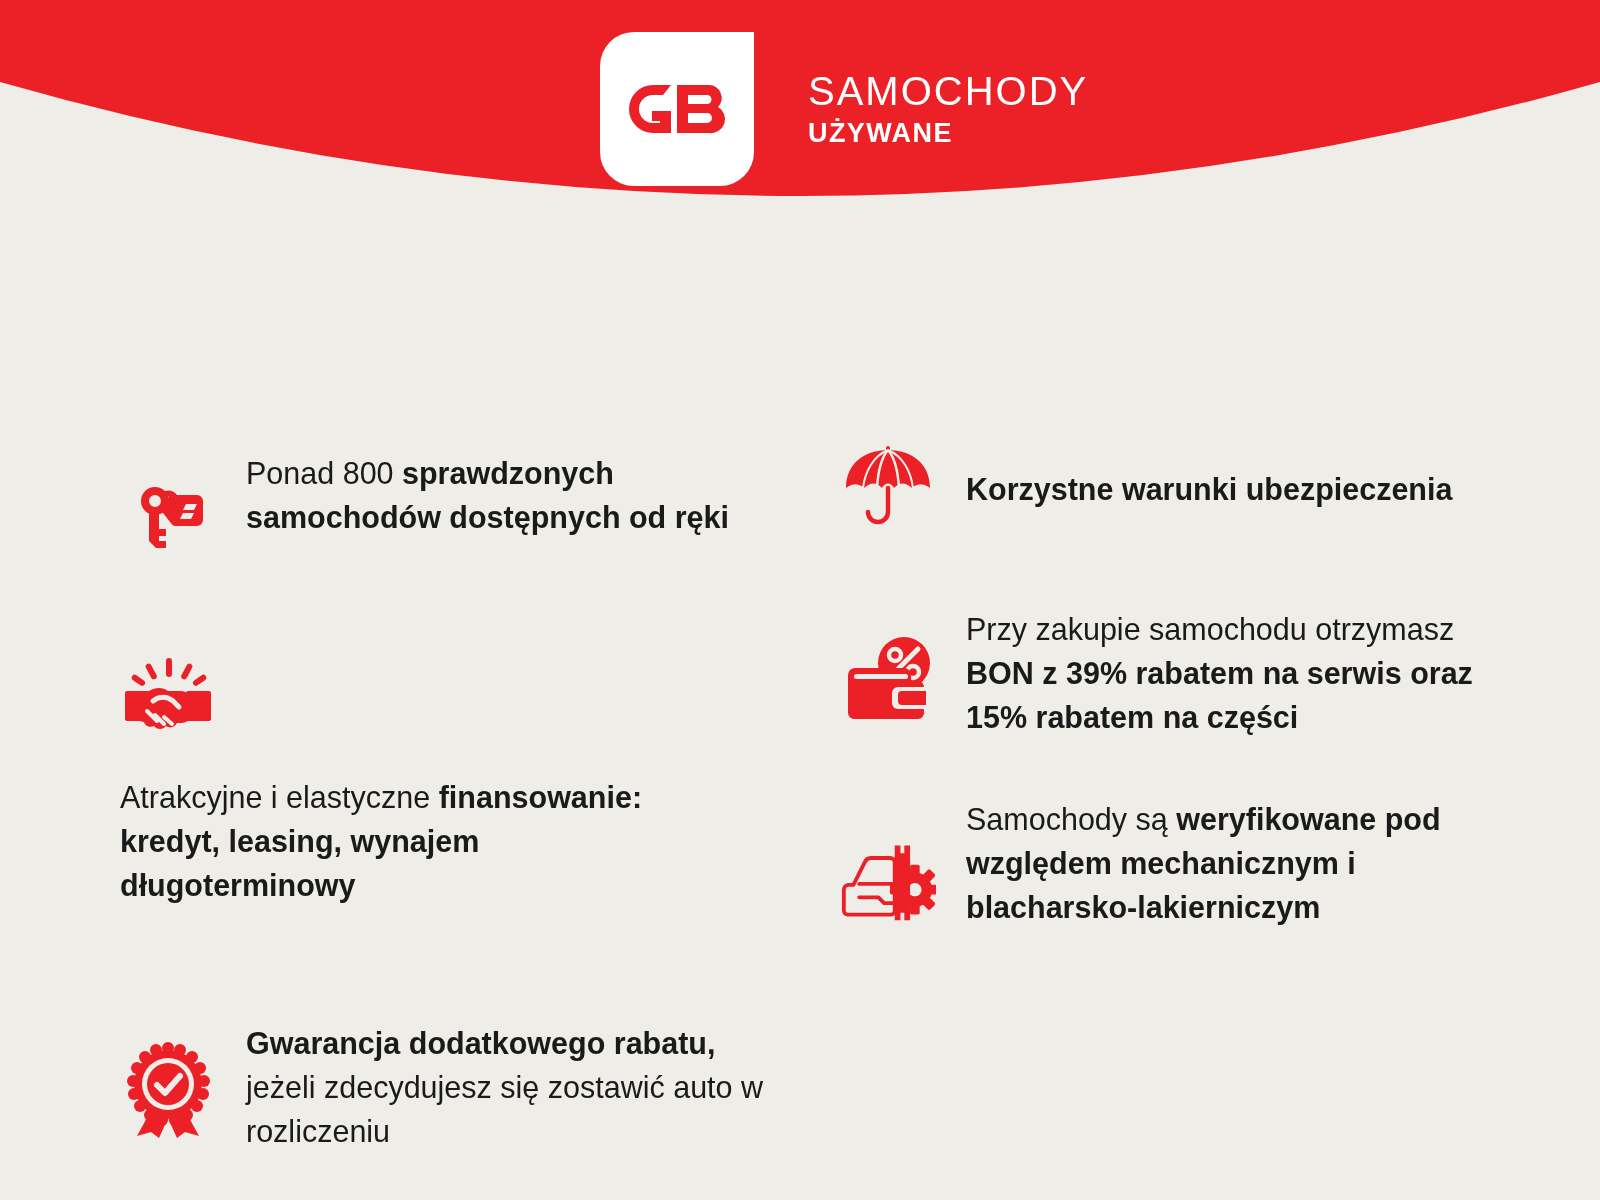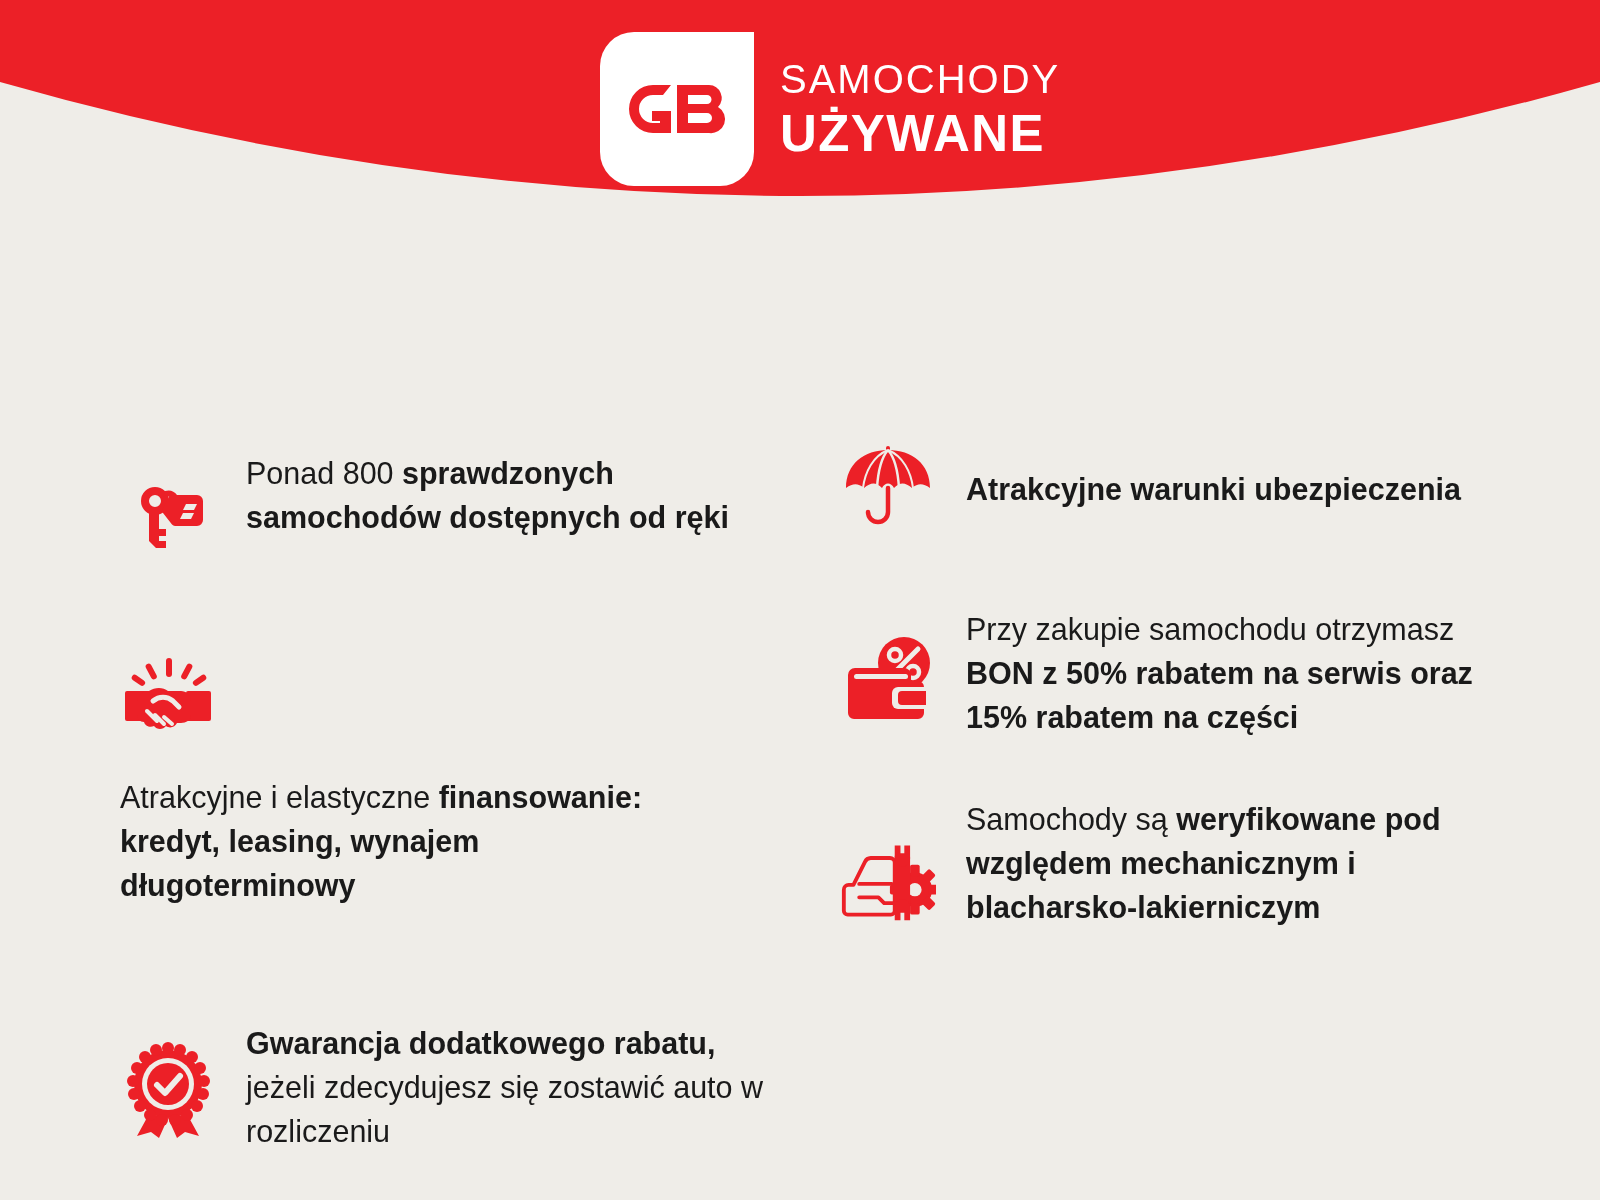--- a/index.html
+++ b/index.html
@@ -49,31 +49,32 @@
     justify-content: center;
     flex: 0 0 auto;
   }
   #logo-mark svg { display: block; }
 
   #wordmark {
     display: flex;
     flex-direction: column;
     justify-content: space-between;
     line-height: 1.0;
+    margin-left: 28px;
   }
   .wordmark-line1 {
     color: #FFFFFF;
     font-size: 40px;
     letter-spacing: 2.0px;
     font-weight: 400;
     white-space: nowrap;
   }
   .wordmark-line2 {
     color: #FFFFFF;
-    font-size: 51px;
+    font-size: 27px;
     letter-spacing: 1.4px;
     font-weight: 700;
     margin-top: 9px;
     white-space: nowrap;
   }
 
   
   #benefits {
     position: absolute;
     left: 0;
@@ -277,21 +278,21 @@
                      C15,43 10,43 3,48 Z"></path>
             <path d="M45,10 C38,18 35,32 34,48" stroke="#EFEDE8" stroke-width="2.5" fill="none"></path>
             <path d="M45,10 C52,18 55,32 56,48" stroke="#EFEDE8" stroke-width="2.5" fill="none"></path>
             <path d="M45,10 C30,16 22,32 20,48" stroke="#EFEDE8" stroke-width="2" fill="none"></path>
             <path d="M45,10 C60,16 68,32 70,48" stroke="#EFEDE8" stroke-width="2" fill="none"></path>
             <path d="M45,48 L45,72 A10,10 0 0 1 25,72" stroke="#EC2027" stroke-width="4.5" fill="none" stroke-linecap="round"></path>
           </g>
         </svg>
       </div>
       <div class="benefit-text">
-        <b>Atrakcyjne warunki ubezpieczenia</b>
+        <b>Korzystne warunki ubezpieczenia</b>
       </div>
     </div>
 
     <div class="benefit-item">
       <div class="benefit-icon">
         <svg width="92" height="94" viewBox="0 0 92 94">
           <g fill="#EC2027">
 
             <circle cx="62" cy="32" r="26"></circle>
             <path d="M48,46 L76,18" stroke="#EFEDE8" stroke-width="5" stroke-linecap="round"></path>
@@ -302,21 +303,21 @@
                      a6,6 0 0 1 6,6 L82,82 a6,6 0 0 1 -6,6 L12,88 a6,6 0 0 1 -6,-6 Z"></path>
 
             <path d="M56,56 a6,6 0 0 0 -6,6 L50,72 a6,6 0 0 0 6,6 L84,78 L84,56 Z" fill="#EFEDE8"></path>
             <path d="M60,60 L84,60 L84,74 L60,74 a4,4 0 0 1 -4,-4 L56,64 a4,4 0 0 1 4,-4 Z"></path>
 
             <rect x="12" y="43" width="54" height="5" rx="2.5" fill="#EFEDE8"></rect>
           </g>
         </svg>
       </div>
       <div class="benefit-text">
-        <span>Przy zakupie samochodu otrzymasz </span><b>BON z 50% rabatem na serwis oraz 15% rabatem na części</b>
+        <span>Przy zakupie samochodu otrzymasz </span><b>BON z 39% rabatem na serwis oraz 15% rabatem na części</b>
       </div>
     </div>
 
     <div class="benefit-item">
       <div class="benefit-icon">
         <svg width="100" height="94" viewBox="0 0 100 94">
           <g>
 
             <path d="M4,56 a5,5 0 0 1 5,-5 L14,51 L26,27 a7,7 0 0 1 6,-4 L52,23
                      a5,5 0 0 1 5,5 L57,78 a4,4 0 0 1 -4,4 L8,82 a4,4 0 0 1 -4,-4 Z" fill="none" stroke="#EC2027" stroke-width="4" stroke-linejoin="round"></path>

